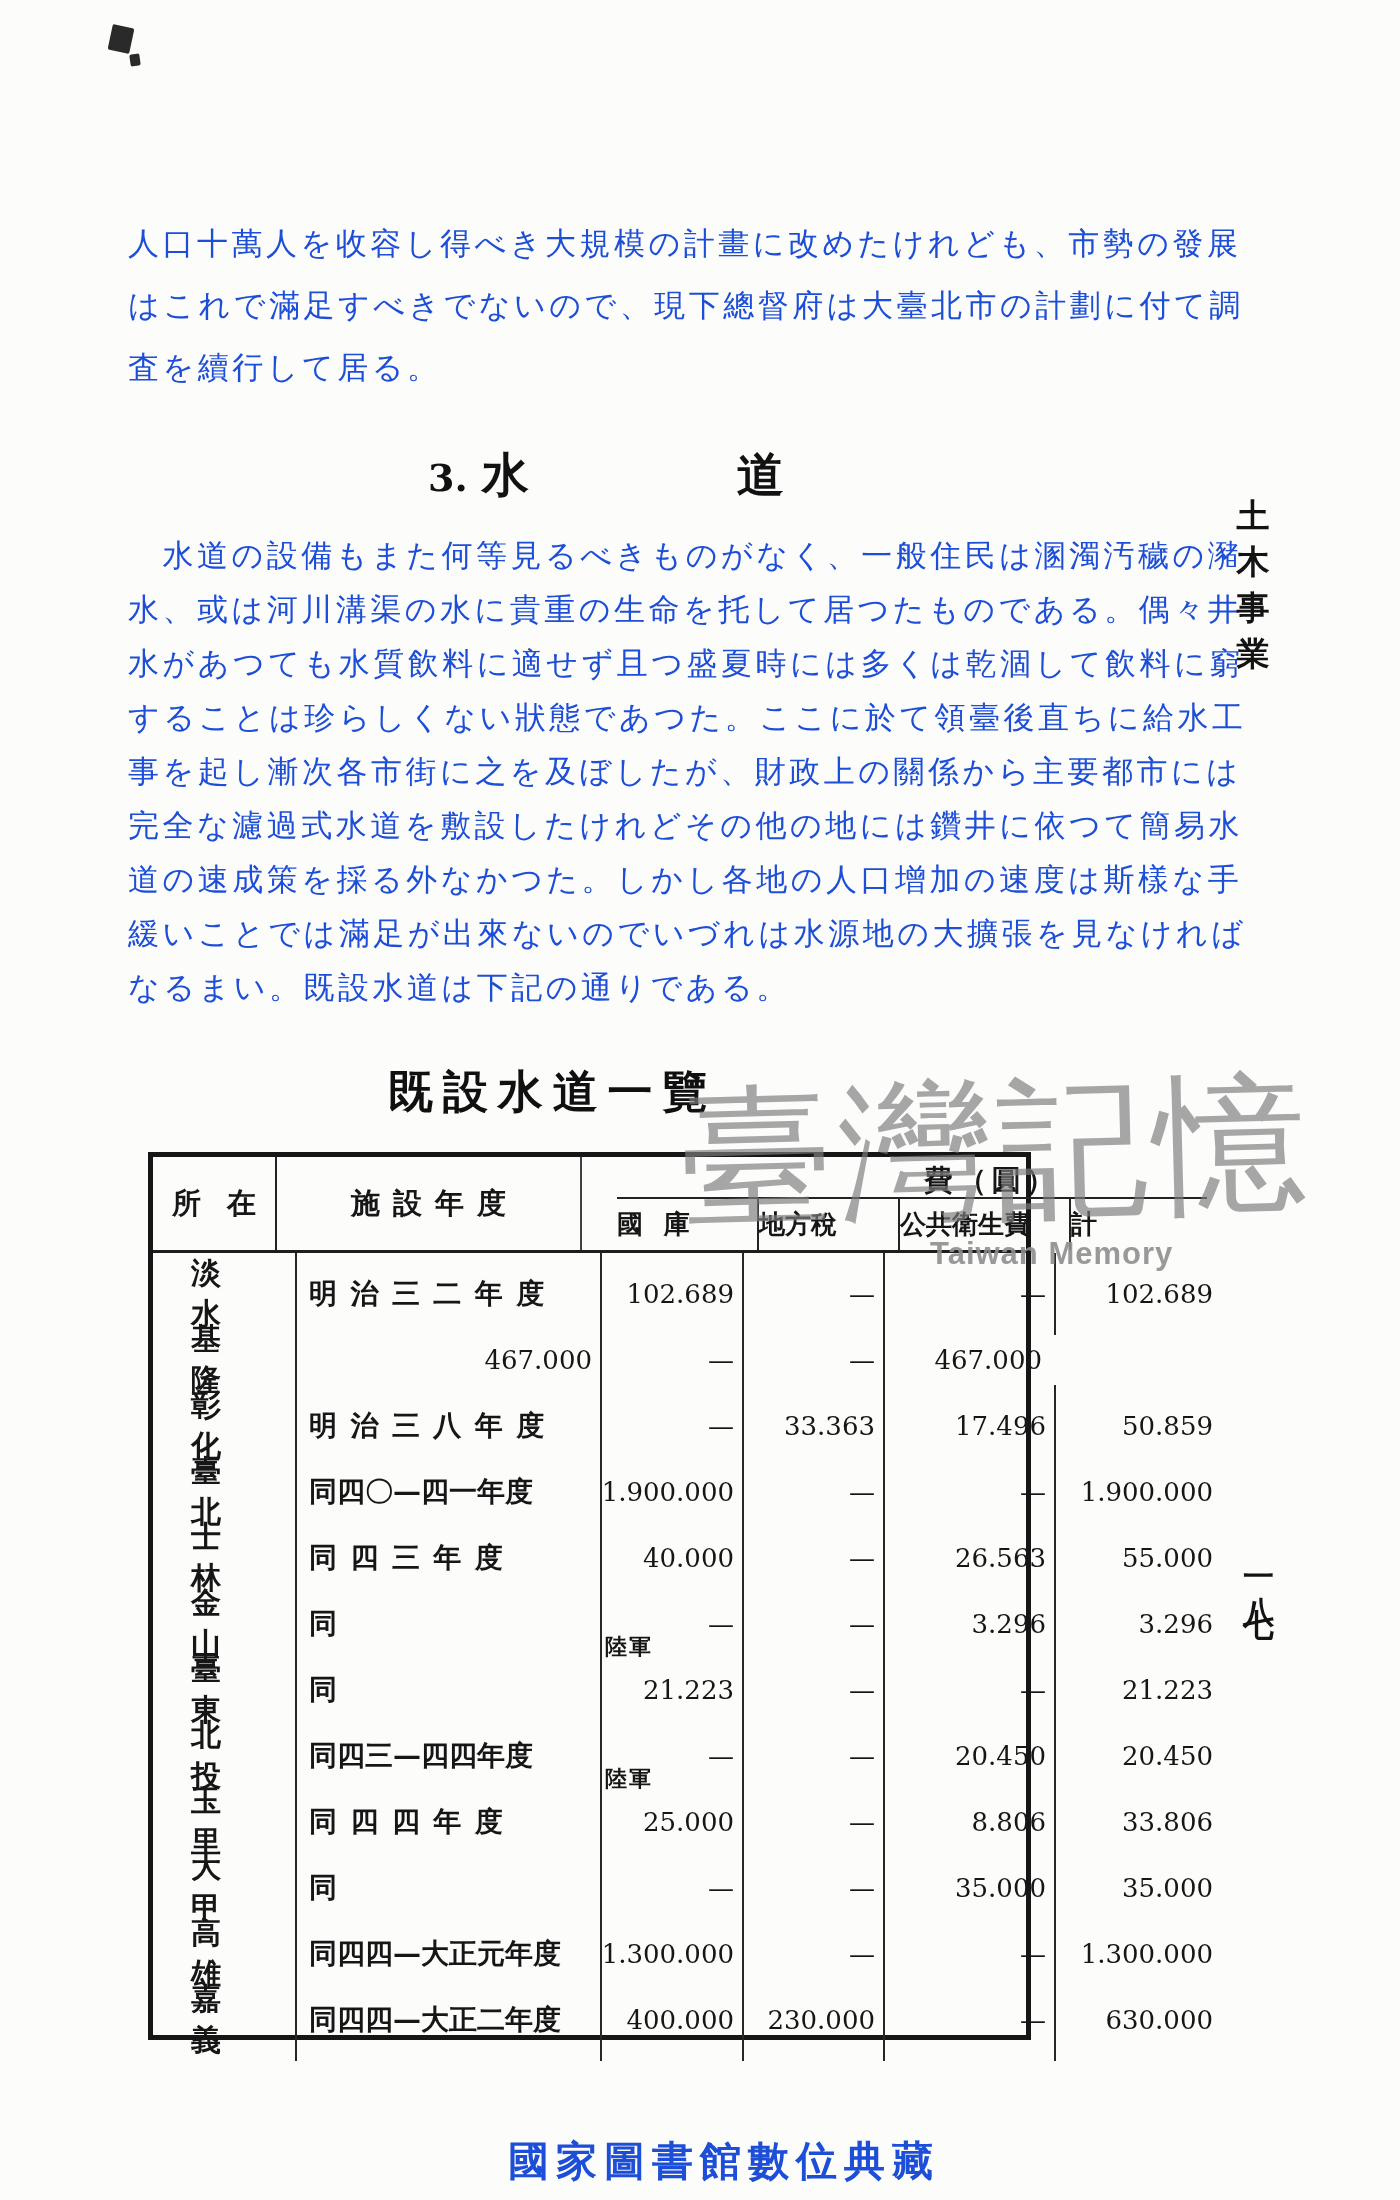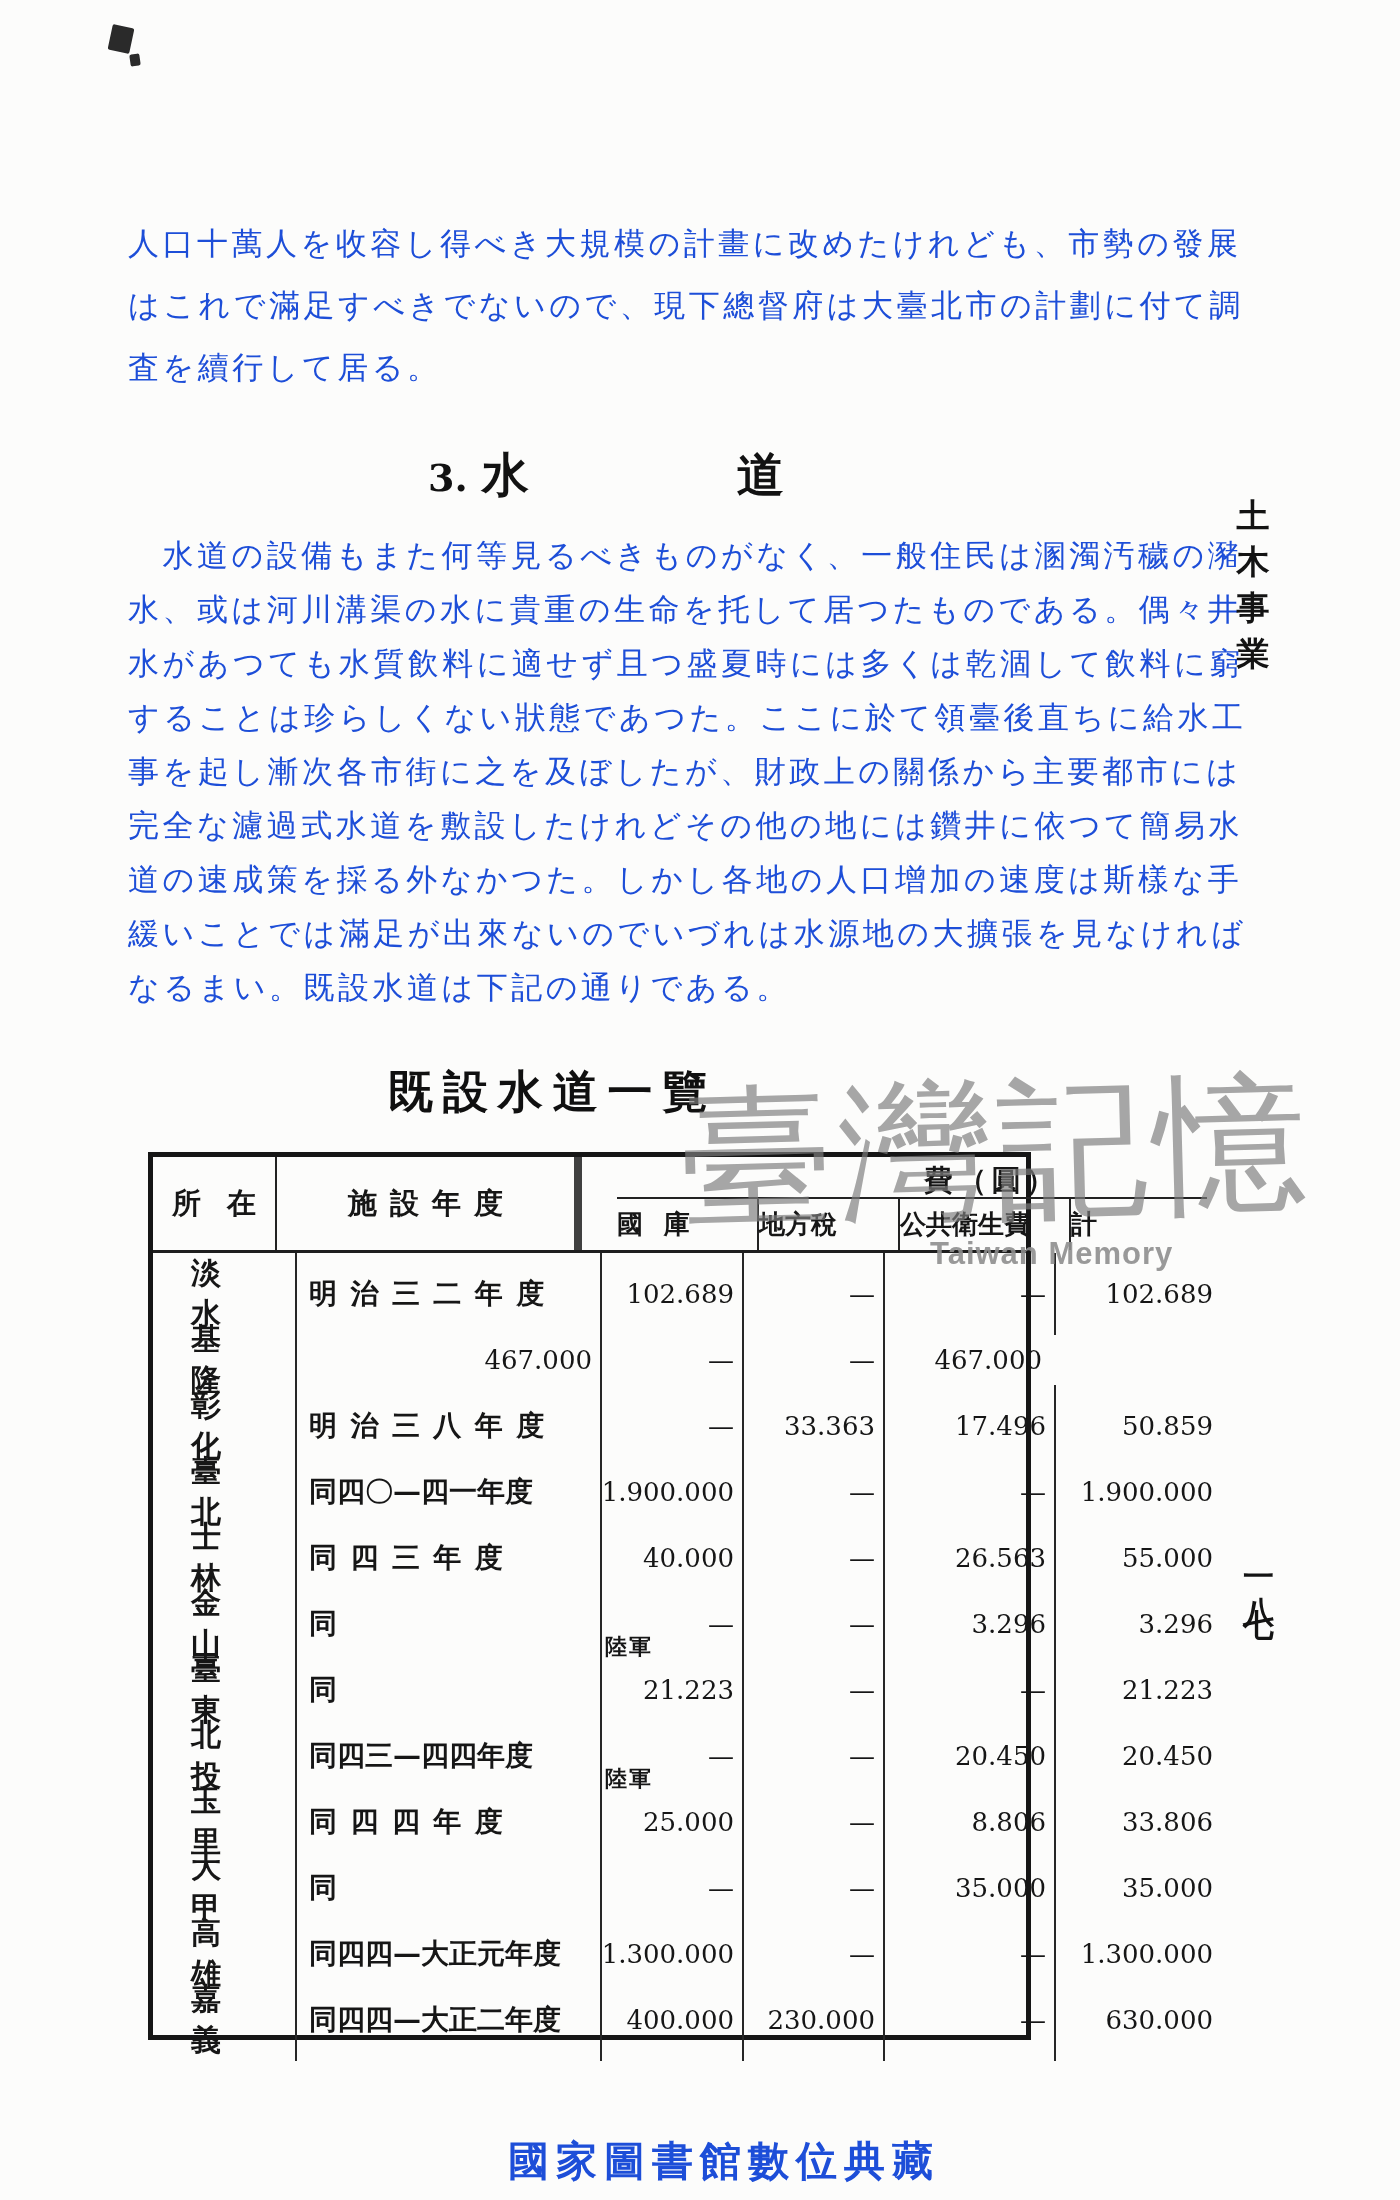--- a/index.html
+++ b/index.html
@@ -37,21 +37,21 @@
   
   #table-title { position:absolute; left:388px; top:1062px; font-size:45px; font-weight:700; letter-spacing:0.22em; color:#101010; }
 
   
   .tbl { position:absolute; left:148px; top:1152px; width:883px; height:888px;
          border:5px solid #161616; background:transparent; z-index:1; }
   .thead { display:grid; grid-template-columns:124px 305px 625px; height:96px; border-bottom:3px solid #1e1e1e; }
   .th { display:flex; align-items:center; font-size:29px; font-weight:600; }
   .th.loc { justify-content:center; border-right:2px solid #222; }
   .th.loc span { letter-spacing:0.9em; margin-right:-0.9em; }
-  .th.yearh { justify-content:center; border-right:8px solid #404040; }
+  .th.yearh { justify-content:center; border-right:2px solid #404040; }
   .th.yearh span { letter-spacing:0.45em; margin-right:-0.45em; }
   .feeblk { display:flex; flex-direction:column;margin-left:35px; }
   .feespan { height:42px; border-bottom:2px solid #222; position:relative; }
   .feespan span { position:absolute; left:52%; top:4px; font-size:29px; font-weight:600; letter-spacing:5px; }
   .feecols { flex:1; display:grid; grid-template-columns:142px 141px 171px 171px; align-items:center; }
   .feecols > div { text-align:center; font-size:26px; font-weight:600; border-right:2px solid #222; height:100%; display:flex; align-items:center; justify-content:flex-start; }
   .feecols > div:last-child { border-right:none; }
   .feecols > div:first-child span { letter-spacing:0.8em; margin-right:-0.8em; }
 
   .tbody { }

